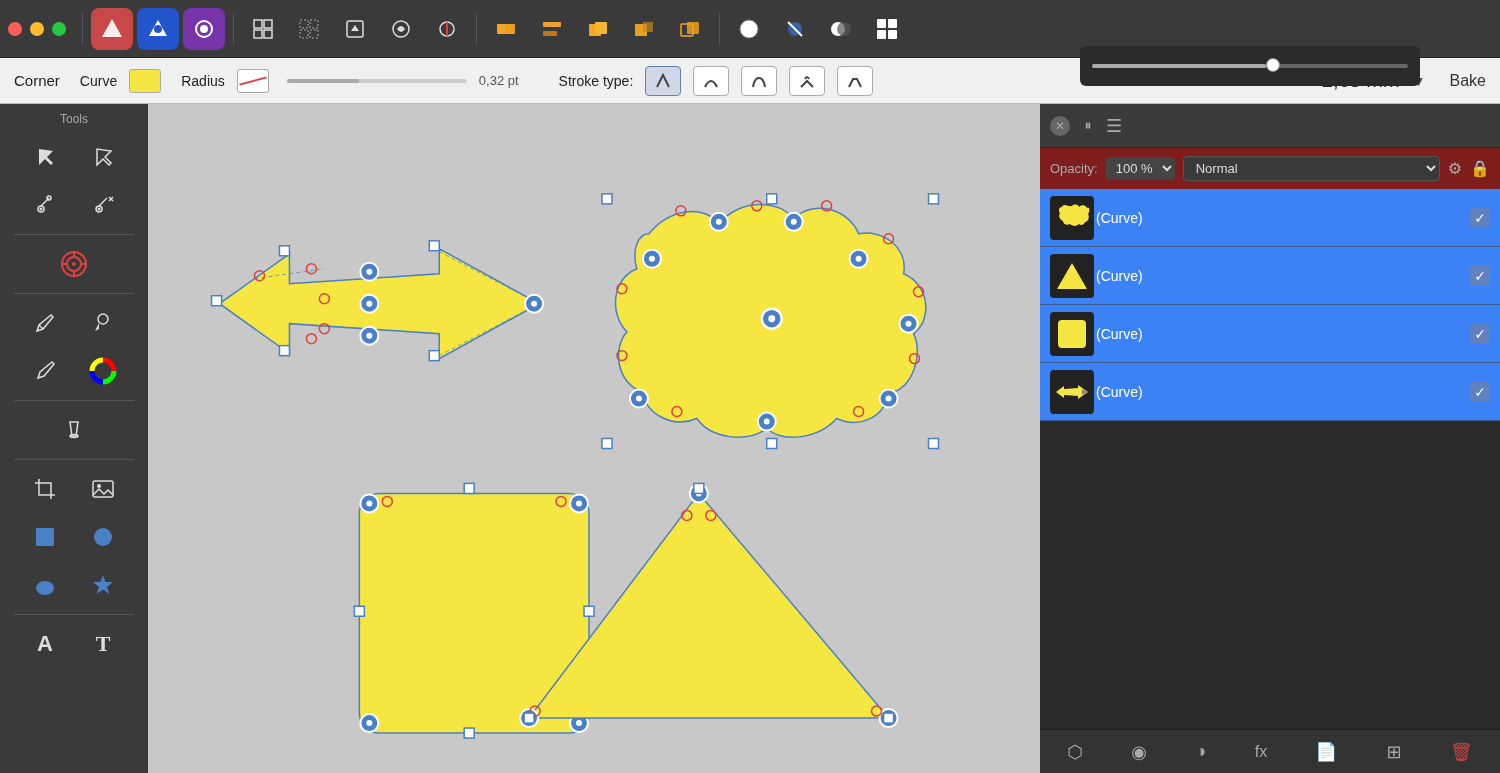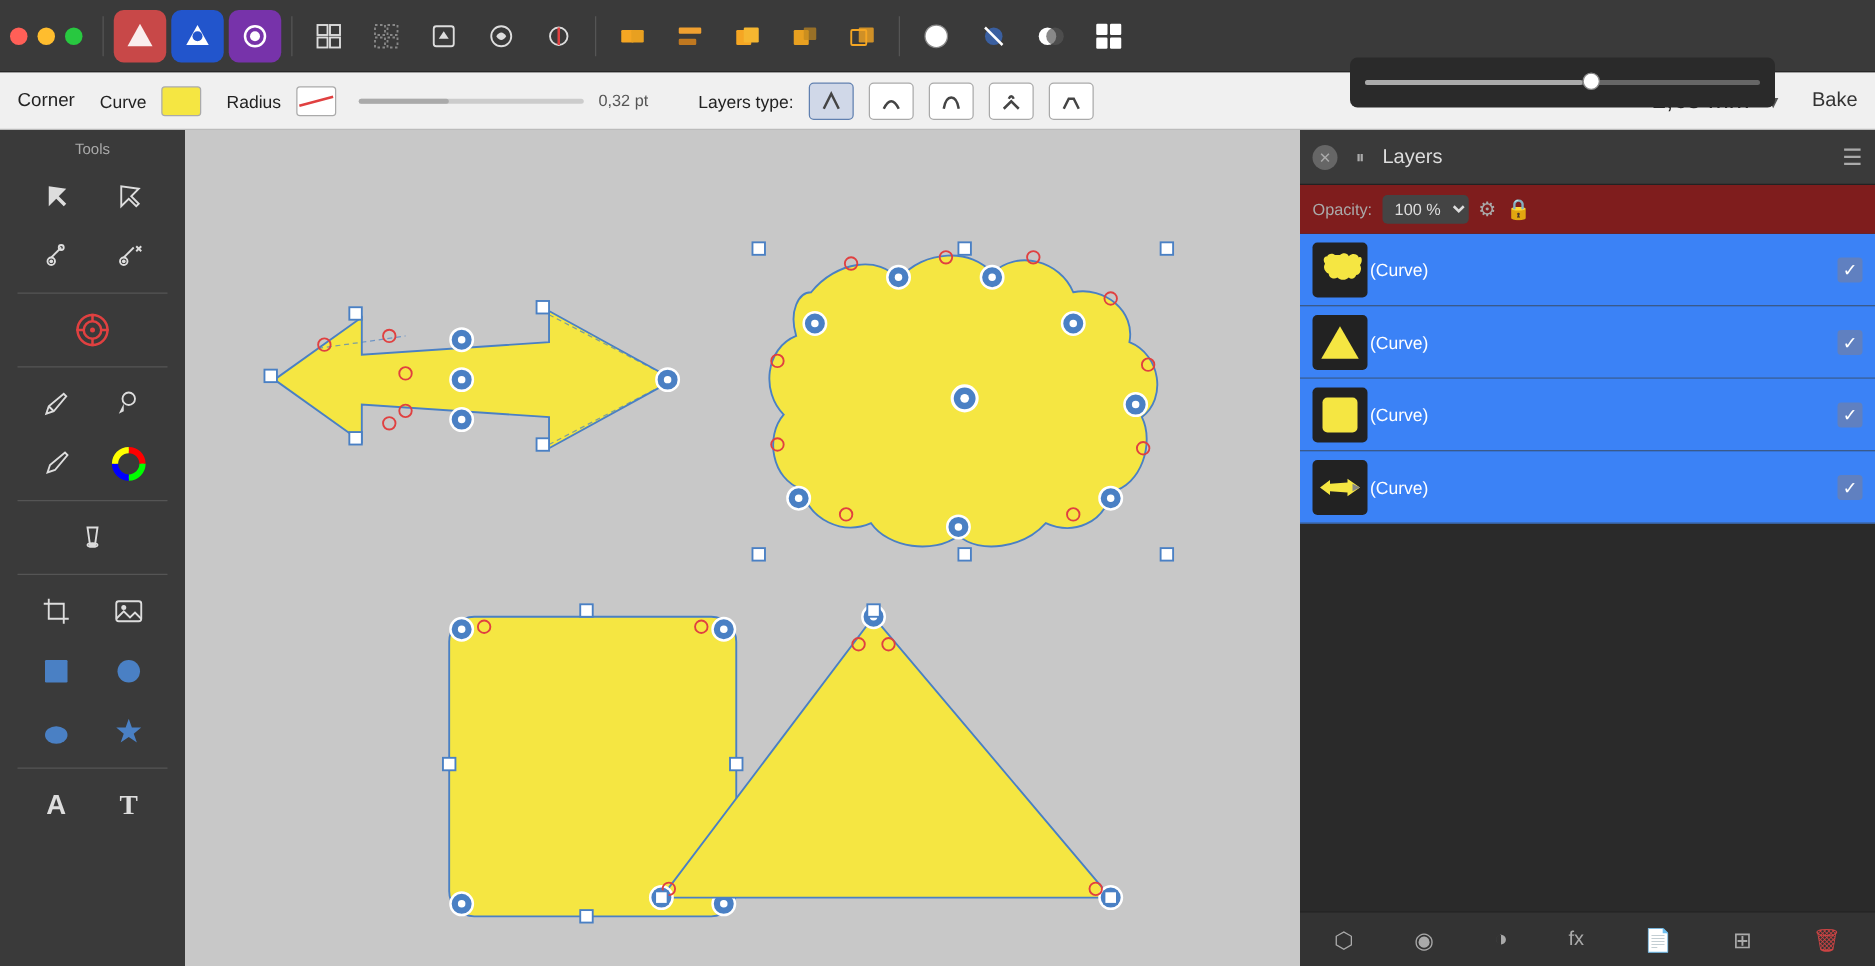--- a/index.html
+++ b/index.html
@@ -376,21 +376,21 @@
   <div class="fill-swatch" style="background: rgb(245, 230, 66);"></div>
   <span style="margin-left:8px;">Radius</span>
   <div class="stroke-swatch">
     <div class="stroke-line"></div>
   </div>
   <div class="stroke-slider" style="margin-left:6px;">
     <div style="position:absolute;left:0;top:0;width:40%;height:100%;background:#aaa;border-radius:2px;"></div>
   </div>
   <span style="font-size:13px; color:#555;">0,32 pt</span>
   <div style="width:16px;"></div>
-  <span style="font-size:14px;">Layers type:</span>
+  <span style="font-size:14px;">Stroke type:</span>
 
   <button class="corner-type-btn active">
     <svg width="20" height="20" viewBox="0 0 20 20">
         <polyline points="4,16 10,4 16,16" fill="none" stroke="#444" stroke-width="2"></polyline>
       </svg>
   </button>
   <button class="corner-type-btn">
     <svg width="20" height="20" viewBox="0 0 20 20">
         <path d="M4 16 Q10 4 16 16" fill="none" stroke="#444" stroke-width="2"></path>
       </svg>
@@ -693,31 +693,36 @@
         <rect x="370" y="615" width="10" height="10" fill="white" stroke="#4a80c4" stroke-width="1.5" transform="translate(-5,-5)"></rect>
         <rect x="730" y="615" width="10" height="10" fill="white" stroke="#4a80c4" stroke-width="1.5" transform="translate(-5,-5)"></rect>
       </g>
     </svg>
   </div>
 
   <div class="layers-panel">
     <div class="layers-header">
       <button class="layers-close-btn">✕</button>
       <button class="layers-pause-btn">⏸</button>
-      <span class="layers-title">Layers</span>
       <span class="layers-menu-btn">☰</span>
     </div>
     <div class="layers-opacity-row">
       <span class="opacity-label">Opacity:</span>
       <select class="opacity-dropdown">
         <option>100 %</option>
         <option>75 %</option>
         <option>50 %</option>
         <option>25 %</option>
       </select>
+      <select class="blend-dropdown">
+        <option>Normal</option>
+        <option>Multiply</option>
+        <option>Screen</option>
+        <option>Overlay</option>
+      </select>
       <span class="layers-gear-btn">⚙</span>
       <span class="layers-lock-btn">🔒</span>
     </div>
     <div class="layers-list">
 
       <div class="layer-item">
         <div class="layer-thumb">
           <svg width="36" height="36" viewBox="0 0 36 36">
             <path d="M18,6 C20,4 24,4 25,7 C28,4 32,5 33,8 C36,6 36,12 34,14 C36,17 34,22 31,22 C30,25 27,26 25,24 C22,27 18,26 16,24 C13,26 9,24 9,21 C6,20 4,16 6,13 C4,10 5,7 8,7 C8,5 12,4 14,6 Z" fill="#f5e642"></path>
           </svg>

